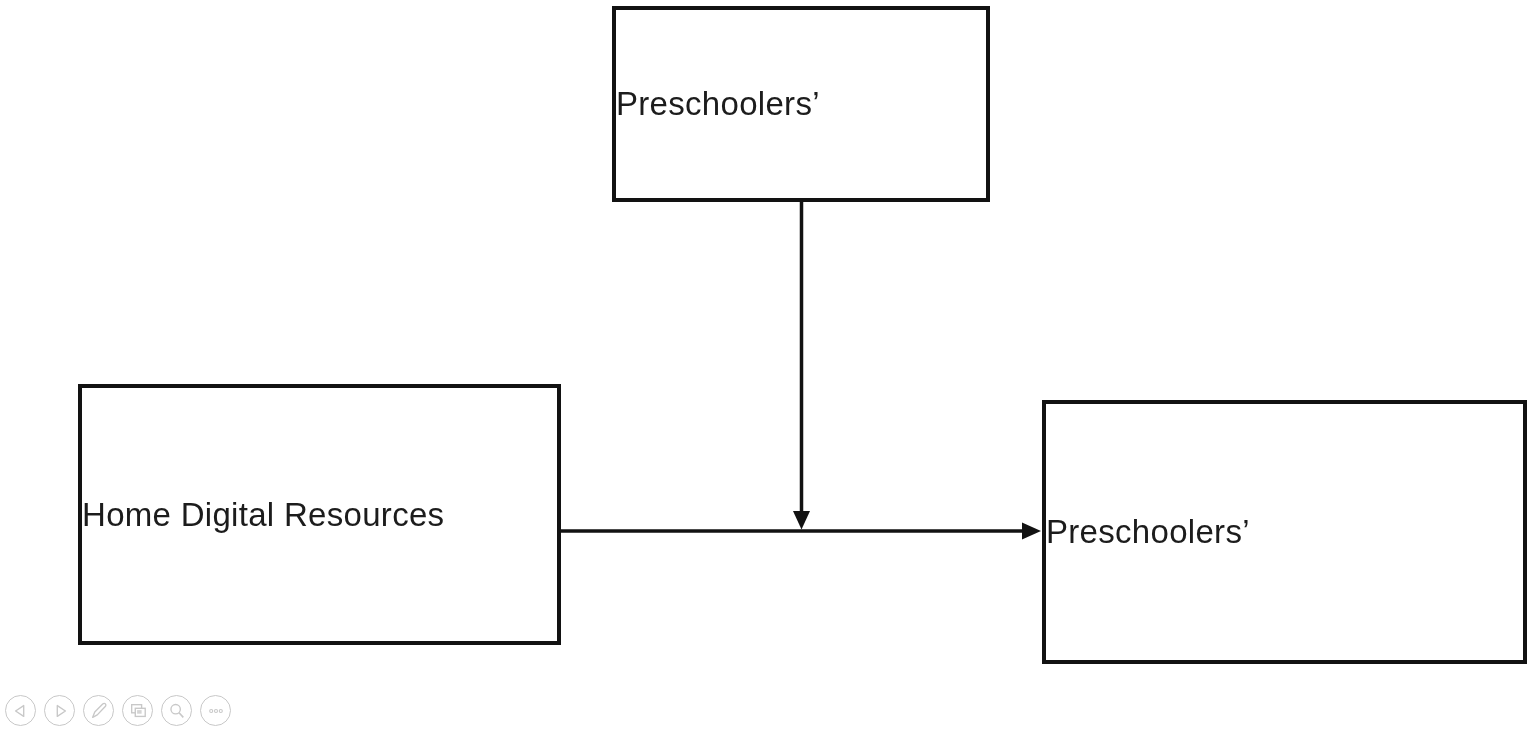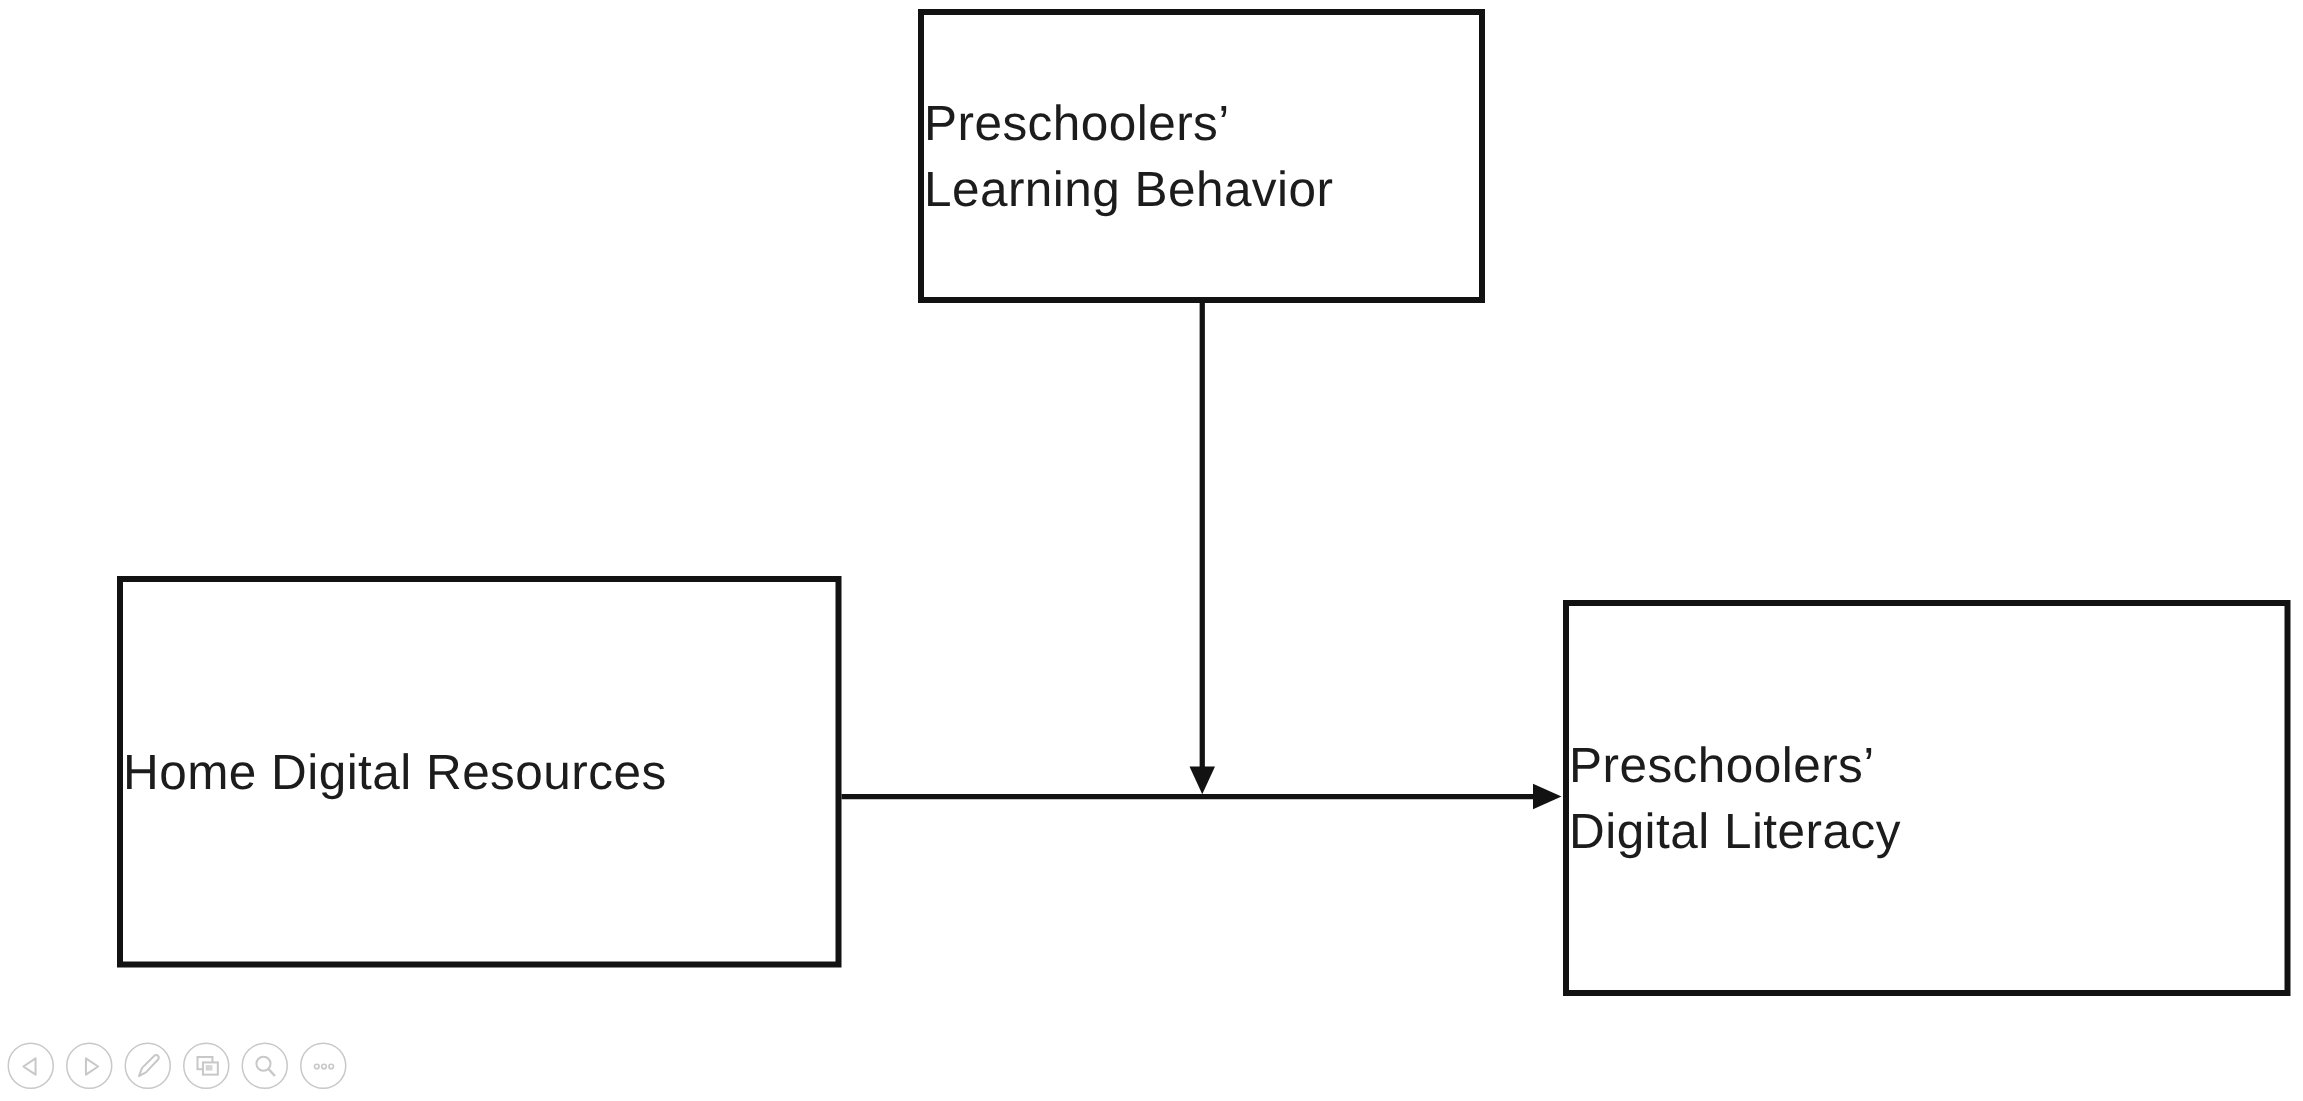--- a/index.html
+++ b/index.html
@@ -70,30 +70,28 @@
       <polygon points="793,511 810,511 801.5,529.5" fill="#121212"></polygon>
     </g>
     <g>
       <line x1="560" y1="531" x2="1023" y2="531" stroke="#121212" stroke-width="3.5"></line>
       <polygon points="1022,522.5 1022,539.5 1041,531" fill="#121212"></polygon>
     </g>
   </svg>
 
   <div class="node node-top">
     <span>Preschoolers’</span>
-    <span>Learning Behavior</span>
   </div>
 
   <div class="node node-left">
     <span>Home Digital Resources</span>
   </div>
 
   <div class="node node-right">
     <span>Preschoolers’</span>
-    <span>Digital Literacy</span>
   </div>
 
   <div class="controls">
 
     <button class="ctrl">
       <svg width="28" height="28" viewBox="0 0 31 31">
         <polygon points="18.5,9.5 18.5,21.5 9.5,15.5" fill="none" stroke="#c8c8c8" stroke-width="1.5" stroke-linejoin="round"></polygon>
       </svg>
     </button>
 

